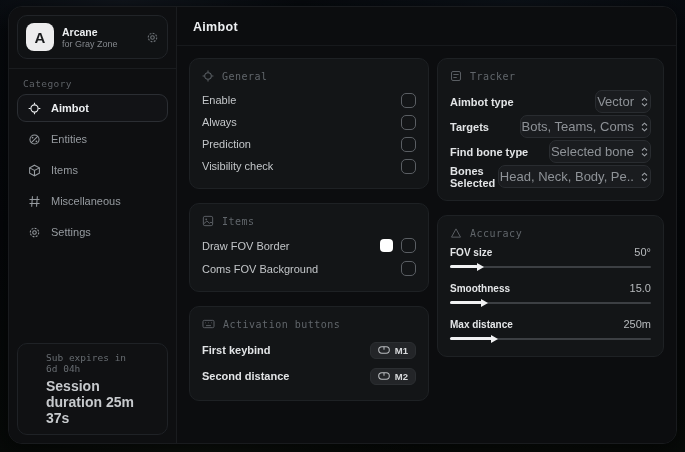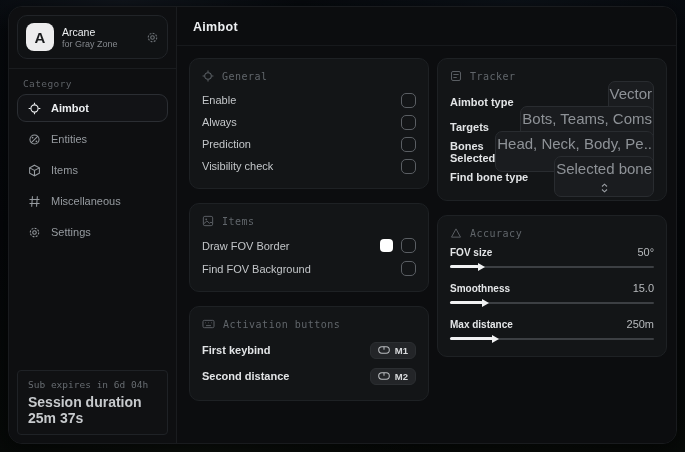--- a/index.html
+++ b/index.html
@@ -22,38 +22,38 @@
   
   .sidebar { width:168px; flex:0 0 168px; border-right:1px solid #1a1c1f;
     display:flex; flex-direction:column; background:#0e0f11; }
   .brand-wrap { padding:8px 8px 9px; border-bottom:1px solid #1a1c1f; }
   .brand { display:flex; align-items:center; gap:8px; border:1px solid #212428;
     border-radius:10px; padding:7px 8px; background:#101214; }
   .logo { width:28px; height:28px; border-radius:8px; background:#ededee;
     color:#1a1c1e; font-weight:bold; font-size:15px; display:flex;
     align-items:center; justify-content:center; }
   .brand-text { display:flex; flex-direction:column; gap:1px; }
-  .brand-title { color:#eceef0; font-size:10.5px; font-weight:normal; }
+  .brand-title { color:#eceef0; font-size:10.5px; font-weight:bold; }
   .brand-sub { color:#84888d; font-size:9px; }
   .brand-gear { margin-left:auto; color:#6b7075; display:flex; cursor:pointer; }
 
   .cat-label { margin:9px 14px 5px; color:#5d6166; font-size:9.5px;
     font-family:"DejaVu Sans Mono", monospace; letter-spacing:.4px; }
 
   .nav { padding:0 8px; display:flex; flex-direction:column; gap:3px; }
   .nav-item { height:28px; display:flex; align-items:center; gap:10px;
     padding:0 10px; border-radius:9px; color:#969ba0; font-size:11px;
     border:1px solid transparent; cursor:pointer; }
   .nav-item .nicon { display:flex; color:inherit; }
   .nav-item.active { border-color:#2b2e33; background:#121316; color:#edeff1;
     font-weight:bold; }
 
   .side-spacer { flex:1; }
-  .side-footer { margin:8px; border:1px solid #1f2226; border-radius:4px;
-    padding:8px 10px; background:#101113; }
+  .side-footer { margin:8px; border:1px solid #1f2226; border-radius:10px;
+    padding:8px 28px; background:#101113; }
   .side-footer .l1 { color:#676c71; font-size:9.5px;
     font-family:"DejaVu Sans Mono", monospace; margin-bottom:4px; }
   .side-footer .l2 { color:#c7cacd; font-size:14px; font-weight:bold; }
 
   
   .main { flex:1; display:flex; flex-direction:column; background:#0c0d0f; }
   .main-header { padding:13px 16px 11px; border-bottom:1px solid #17191c; }
   .main-title { color:#eef0f2; font-size:12.5px; font-weight:bold;
     letter-spacing:.3px; }
   .content { display:flex; gap:8px; padding:12px 12px; align-items:flex-start; }
@@ -81,21 +81,21 @@
 
   .key-btn { display:flex; align-items:center; gap:5px; background:#232528;
     border:1px solid #2b2e31; border-radius:6px; padding:2px 7px;
     color:#d8dadc; font-size:9.5px; font-weight:bold; cursor:pointer; }
   .key-btn .kicon { display:flex; color:#b9bcbf; }
   .arow { height:26px; }
 
   .trow { height:25px; }
   .select-pill { display:flex; align-items:center; gap:6px; background:#1a1c1f;
     border:1px solid #292c30; border-radius:7px; padding:3px 1px;
-    color:#8e9297; font-size:15px; cursor:pointer; white-space:nowrap;flex-direction:column; }
+    color:#8e9297; font-size:13px; cursor:pointer; white-space:nowrap; }
   .select-pill .sicon { display:flex; color:#9a9ea3; }
 
   .slider-group { margin-bottom:11px; }
   .slider-group:last-child { margin-bottom:2px; }
   .slider-top { display:flex; justify-content:space-between; align-items:center; }
   .slider-label { color:#e4e6e8; font-size:10px; font-weight:bold; }
   .slider-value { color:#b7babd; font-size:11px; }
   .slider { position:relative; height:9px; margin-top:4px; cursor:pointer; }
   .slider .track { position:absolute; left:0; right:0; top:4px; height:1.5px;
     background:#3c3f43; border-radius:1px; }
@@ -250,21 +250,21 @@
               <span>Items</span>
             </div>
             <div class="row vrow">
               <span class="row-label">Draw FOV Border</span>
               <span class="ctrl-group">
                 <span class="swatch" style="background: rgb(255, 255, 255);"></span>
                 <span class="checkbox"></span>
               </span>
             </div>
             <div class="row vrow">
-              <span class="row-label">Find FOV Background</span>
+              <span class="row-label">Coms FOV Background</span>
               <span class="checkbox"></span>
             </div>
           </section>
 
           <section class="card">
             <div class="card-head">
               <span class="cicon">
                 <svg width="13" height="12" viewBox="0 0 16 14" fill="none" stroke="currentColor" stroke-width="1.2">
                   <rect x="1.2" y="2.5" width="13.6" height="9" rx="1.6"></rect>
                     <line x1="4" y1="5.5" x2="4.8" y2="5.5"></line>
@@ -336,44 +336,44 @@
                 <span class="sicon">
                   <svg width="9" height="10" viewBox="0 0 10 12" fill="none" stroke="currentColor" stroke-width="1.3">
                     <path d="M2 4.2 L5 1.4 L8 4.2"></path>
                       <path d="M2 7.8 L5 10.6 L8 7.8"></path>
                   </svg>
                 </span>
               </span>
             </div>
 
             <div class="row trow">
+              <span class="row-label strong">Find bone type</span>
+              <span class="select-pill">
+                <span>Selected bone</span>
+                <span class="sicon">
+                  <svg width="9" height="10" viewBox="0 0 10 12" fill="none" stroke="currentColor" stroke-width="1.3">
+                    <path d="M2 4.2 L5 1.4 L8 4.2"></path>
+                      <path d="M2 7.8 L5 10.6 L8 7.8"></path>
+                  </svg>
+                </span>
+              </span>
+            </div>
+
+            <div class="row trow">
               <span class="row-label strong">Bones Selected</span>
               <span class="select-pill">
                 <span>Head, Neck, Body, Pe..</span>
                 <span class="sicon">
                   <svg width="9" height="10" viewBox="0 0 10 12" fill="none" stroke="currentColor" stroke-width="1.3">
                     <path d="M2 4.2 L5 1.4 L8 4.2"></path>
                       <path d="M2 7.8 L5 10.6 L8 7.8"></path>
                   </svg>
                 </span>
               </span>
             </div>
-
-            <div class="row trow">
-              <span class="row-label strong">Find bone type</span>
-              <span class="select-pill">
-                <span>Selected bone</span>
-                <span class="sicon">
-                  <svg width="9" height="10" viewBox="0 0 10 12" fill="none" stroke="currentColor" stroke-width="1.3">
-                    <path d="M2 4.2 L5 1.4 L8 4.2"></path>
-                      <path d="M2 7.8 L5 10.6 L8 7.8"></path>
-                  </svg>
-                </span>
-              </span>
-            </div>
           </section>
 
           <section class="card">
             <div class="card-head">
               <span class="cicon">
                 <svg width="12" height="12" viewBox="0 0 16 16" fill="none" stroke="currentColor" stroke-width="1.3">
                   <path d="M8 2.5 L14 13.5 H2 Z"></path>
                 </svg>
               </span>
               <span>Accuracy</span>

